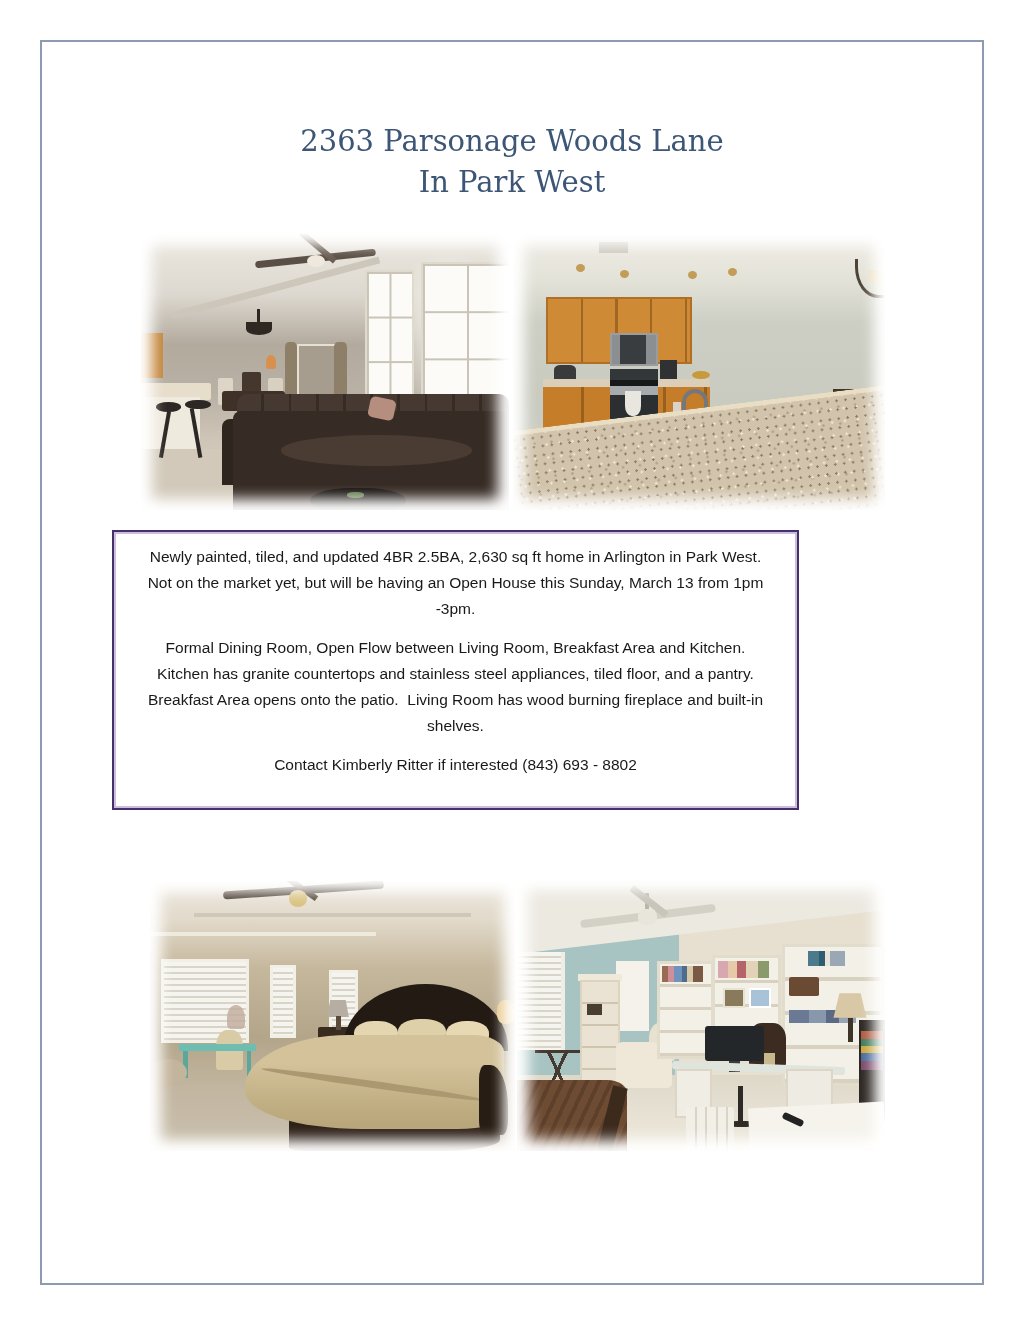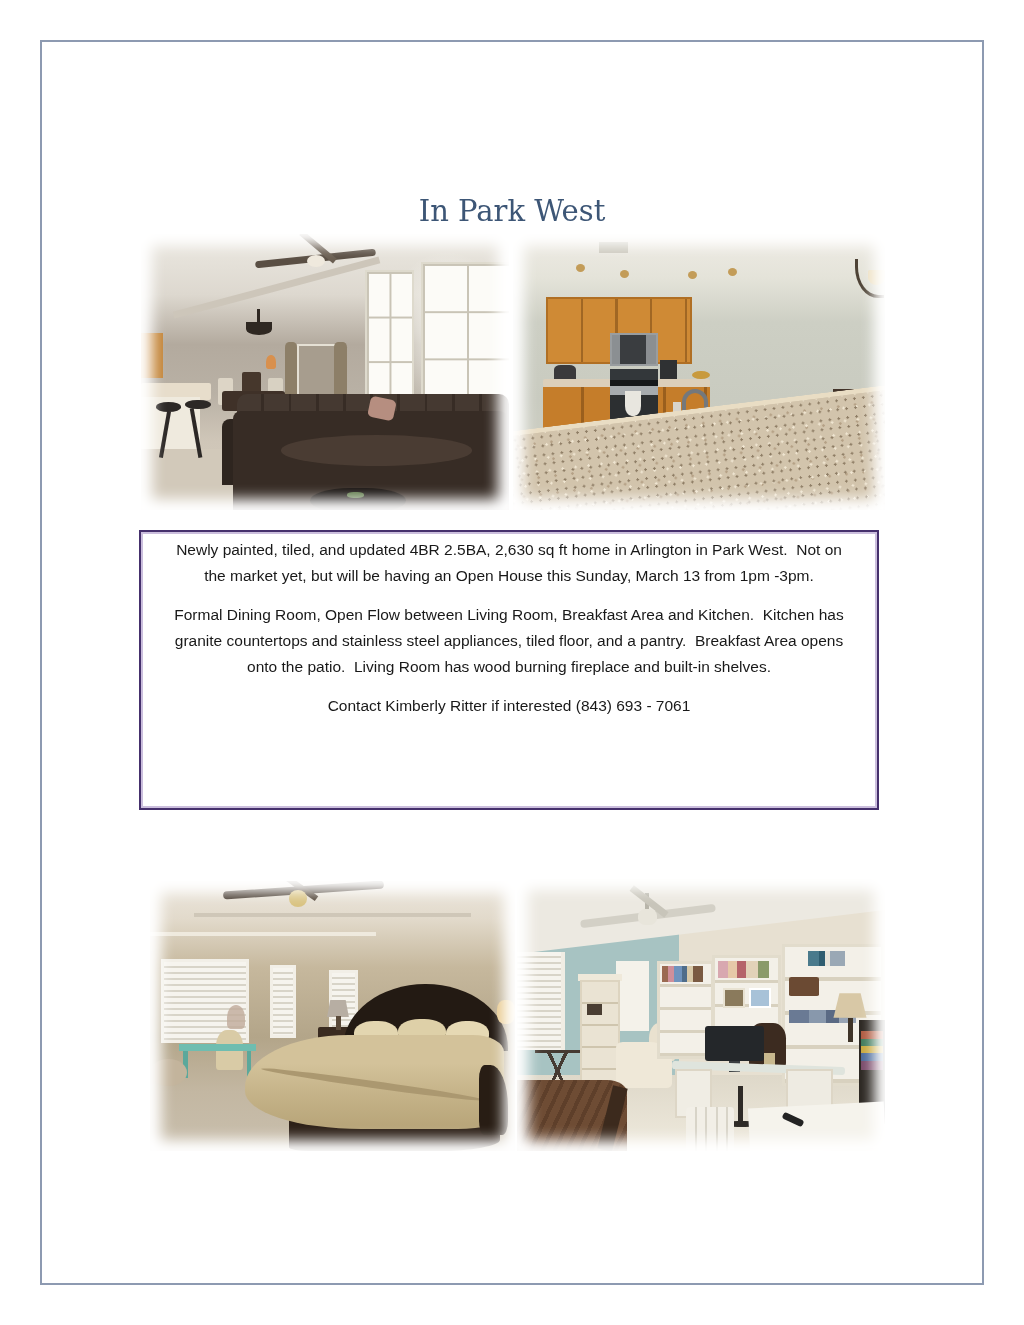--- a/index.html
+++ b/index.html
@@ -3,25 +3,25 @@
 <meta charset="utf-8">
 <style>
   html,body{margin:0;padding:0;background:#ffffff;}
   .page{position:relative;width:1024px;height:1325px;background:#ffffff;overflow:hidden;
         font-family:"Liberation Sans",sans-serif;color:var(--body-text,#191919);}
   .page-border{position:absolute;inset:40px;border:2px solid var(--page-border,#8d9ab1);}
   .title{position:absolute;left:0;width:100%;text-align:center;
          font-family:"DejaVu Serif","Liberation Serif",serif;
          color:var(--title-text,#3d5676);font-size:29px;font-weight:400;}
   .title.l1{top:124px;}
-  .title.l2{top:194px;}
-  .infobox{position:absolute;left:139px;top:530px;width:740px;height:280px;box-sizing:border-box;
+  .title.l2{top:165px;}
+  .infobox{position:absolute;left:112px;top:530px;width:687px;height:280px;box-sizing:border-box;
            border:2px solid var(--infobox-border,#45306c);
            box-shadow:inset 0 0 0 2px var(--infobox-inner,#cbbedd);
-           padding:5px 26px;text-align:center;}
+           padding:12px 26px;text-align:center;}
   .infobox p{margin:0 0 13px;font-size:15.5px;line-height:1.68;white-space:pre-wrap;}
   .photo{position:absolute;overflow:hidden;background:#cfc8bc;}
   .photo::after{content:"";position:absolute;inset:0;box-shadow:inset 0 0 14px 11px #ffffff;z-index:9;pointer-events:none;}
   .a{position:absolute;}
   .blinds{background:repeating-linear-gradient(180deg,#f6f4ee 0 4px,#d8d4c8 4px 6px);}
   .wingrid{background-color:#fcfbf7;
     background-image:linear-gradient(90deg,#c9c4b6 0 2px,transparent 2px),
                      linear-gradient(180deg,#c9c4b6 0 2px,transparent 2px);
     background-size:50% 100%,100% 33%;border:2px solid #dedacd;}
   .granite{background-color:#d2c4ac;
@@ -32,20 +32,21 @@
   .bookcase{background-color:#f3f0e8;border:3px solid #e2dccc;
     background-image:repeating-linear-gradient(180deg,transparent 0 22%,#d8d1bf 22% 25%);}
   .cabdoors{background-image:repeating-linear-gradient(90deg,transparent 0 23%,rgba(90,50,10,.4) 23% 24.5%);}
 </style>
 </head>
 <body>
 
 <div class="page">
   <div class="page-border"></div>
 
+  <div class="title l1">2363 Parsonage Woods Lane</div>
   <div class="title l2">In Park West</div>
 
   <div class="photo" style="left:141px;top:234px;width:368px;height:276px" aria-label="Living room with vaulted ceiling, ceiling fan, tall bright windows, dark brown sectional sofa, dining set with chandelier and breakfast bar with stools">
     <div class="a" style="inset:0;background:linear-gradient(180deg,#ece9e2 0%,#ddd8cf 22%,#b3aa9e 40%,#b9b1a5 58%,#cfc6b8 75%,#d6cdbf 100%);"></div>
     <div class="a" style="left:8%;top:18%;width:58%;height:2.5%;background:#cdc6ba;transform:rotate(-15deg);"></div>
     <div class="a" style="right:0;top:6%;width:34%;height:60%;background:radial-gradient(closest-side,rgba(255,255,250,.95),rgba(255,255,250,0));"></div>
     <div class="a wingrid" style="left:61%;top:13%;width:12%;height:49%;"></div>
     <div class="a wingrid" style="left:76%;top:10%;width:24%;height:52%;"></div>
     <div class="a" style="left:0;top:36%;width:6%;height:16%;background:#c4873c;"></div>
     <div class="a" style="left:0;top:54%;width:19%;height:6%;background:#e7ddcb;border-radius:2px;"></div>
@@ -99,21 +100,21 @@
     <div class="a" style="left:83%;top:58%;width:8.5%;height:24%;background:#e6e1d3;border-radius:35% 35% 8% 8%;"></div>
     <div class="a" style="left:93.5%;top:57%;width:6.5%;height:26%;background:#ece7da;border-radius:35% 35% 8% 8%;"></div>
     <div class="a" style="left:43%;top:61%;width:2.2%;height:6%;background:#d8d4cb;"></div>
     <div class="a" style="left:45.5%;top:56%;width:7%;height:10%;border:4px solid #74787c;border-bottom:none;border-radius:16px 16px 0 0;box-sizing:border-box;"></div>
     <div class="a granite" style="left:-6%;top:63%;width:115%;height:58%;transform:rotate(-7deg);border-top:5px solid #e9ddc4;border-radius:4px;"></div>
   </div>
 
   <div class="infobox">
     <p>Newly painted, tiled, and updated 4BR 2.5BA, 2,630 sq ft home in Arlington in Park West.  Not on the market yet, but will be having an Open House this Sunday, March 13 from 1pm -3pm.</p>
     <p>Formal Dining Room, Open Flow between Living Room, Breakfast Area and Kitchen.  Kitchen has granite countertops and stainless steel appliances, tiled floor, and a pantry.  Breakfast Area opens onto the patio.  Living Room has wood burning fireplace and built-in shelves.</p>
-    <p>Contact Kimberly Ritter if interested (843) 693 - 7061</p>
+    <p>Contact Kimberly Ritter if interested (843) 693 - 8802</p>
   </div>
 
   <div class="photo" style="left:150px;top:881px;width:365px;height:270px" aria-label="Master bedroom with bay windows, ceiling fan, dark sleigh bed with beige bedding, nightstand lamp and teal desk">
     <div class="a" style="inset:0;background:linear-gradient(180deg,#ece7de 0%,#e2dacb 14%,#c6b89d 32%,#b3a589 58%,#c3b7a2 78%,#c9bfad 100%);"></div>
     <div class="a" style="left:12%;top:12%;width:76%;height:1.4%;background:#cfc7b8;"></div>
     <div class="a" style="left:0;top:19%;width:62%;height:1.4%;background:#efeade;"></div>
     <div class="a" style="left:20%;top:2%;width:44%;height:3%;background:#4a3e33;border-radius:4px;transform:rotate(-4deg);"></div>
     <div class="a" style="left:33%;top:0;width:14%;height:2.4%;background:#55483b;transform:rotate(35deg);"></div>
     <div class="a" style="left:38%;top:3.5%;width:5%;height:6%;background:#d9c382;border-radius:50%;"></div>
     <div class="a blinds" style="left:3%;top:29%;width:24%;height:31%;border:3px solid #f2efe7;box-sizing:border-box;"></div>

